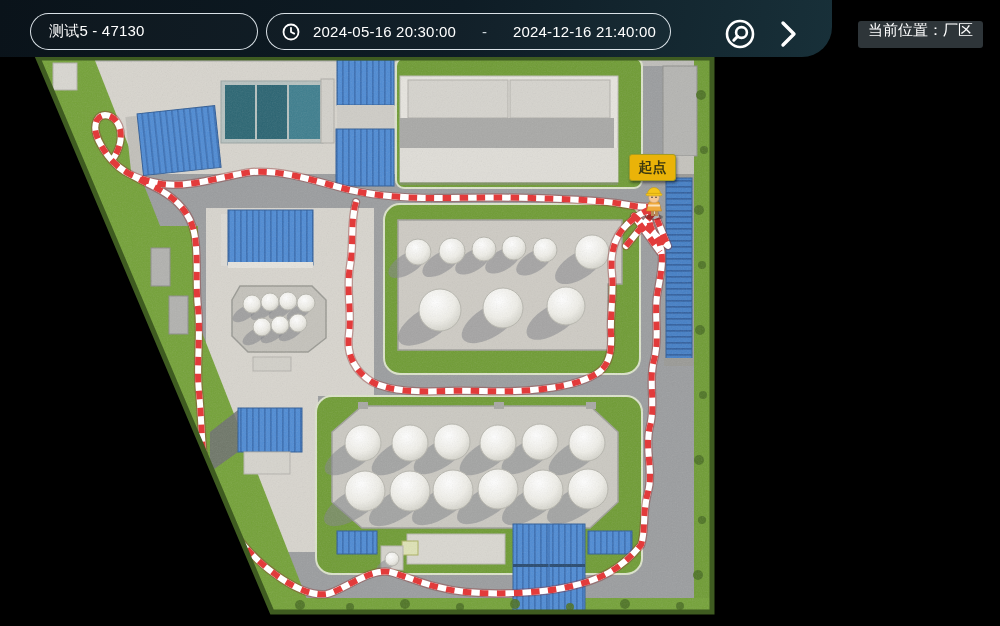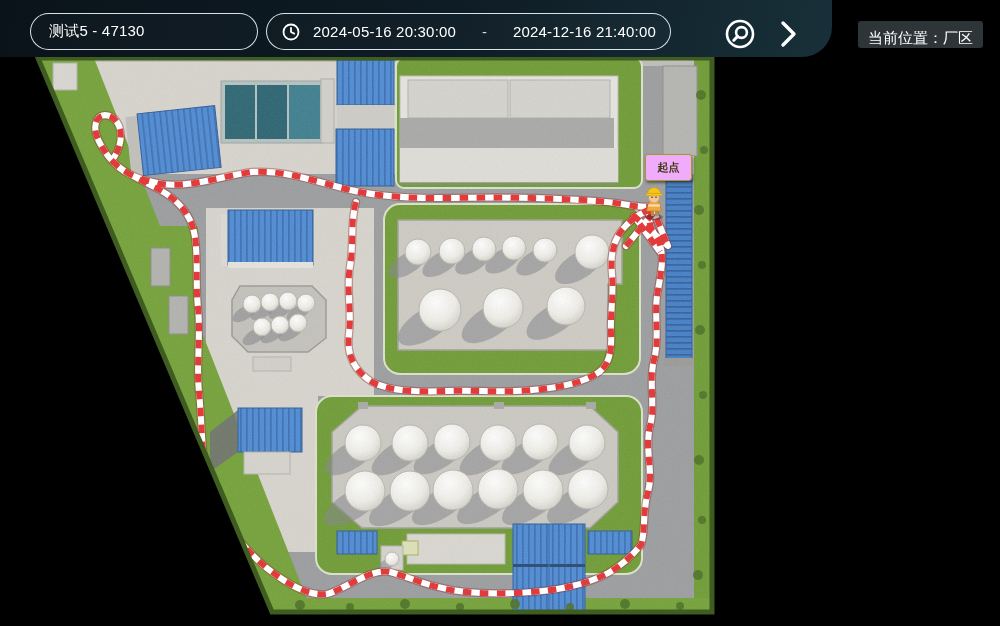--- a/index.html
+++ b/index.html
@@ -16,29 +16,29 @@
         color:#fff;font-size:15px;background:rgba(255,255,255,0.02);cursor:pointer;}
   .pill.select{left:30px;width:228px;padding:0 18px;}
   .pill.time{left:266px;width:405px;padding:0 14px;}
   .pill.time .clock{width:20px;height:20px;flex:0 0 auto;margin-right:12px;}
   .pill .t{white-space:nowrap;letter-spacing:.2px;}
   .pill .dash{margin:0 10px 0 10px;flex:1;text-align:center;color:#cfd8dd;}
   .iconbtn{position:absolute;top:16px;width:36px;height:36px;background:none;border:none;
            padding:0;cursor:pointer;display:flex;align-items:center;justify-content:center;}
   .iconbtn.locate{left:722px;}
   .iconbtn.next{left:770px;}
-  .chip{position:absolute;left:858px;top:21px;height:27px;display:flex;align-items:flex-end;
+  .chip{position:absolute;left:858px;top:21px;height:27px;display:flex;align-items:flex-start;
         padding:0 10px;background:rgba(165,190,205,.28);border-radius:3px;
         color:#fff;font-size:15px;white-space:nowrap;}
   
-  .start-chip{position:absolute;left:645px;top:154px;width:45px;height:25px;z-index:4;
-        background:#f0abfc;border:1px solid #a69c22;border-radius:3px;
+  .start-chip{position:absolute;left:629px;top:154px;width:45px;height:25px;z-index:4;
+        background:#eab308;border:1px solid #a69c22;border-radius:3px;
         box-shadow:1px 2px 3px rgba(0,0,0,.45);
         display:flex;align-items:center;justify-content:center;
-        font-size:11px;font-weight:bold;color:#3e3a10;}
+        font-size:14px;font-weight:bold;color:#3e3a10;}
 </style>
 </head>
 <body>
 
 <div class="stage">
 
   <svg class="map" viewBox="0 0 1000 626" xmlns="http://www.w3.org/2000/svg">
     <defs>
       <clipPath id="mapClip">
           <path d="M38,58 L712,58 L712,612 L272,612 Z"></path>

